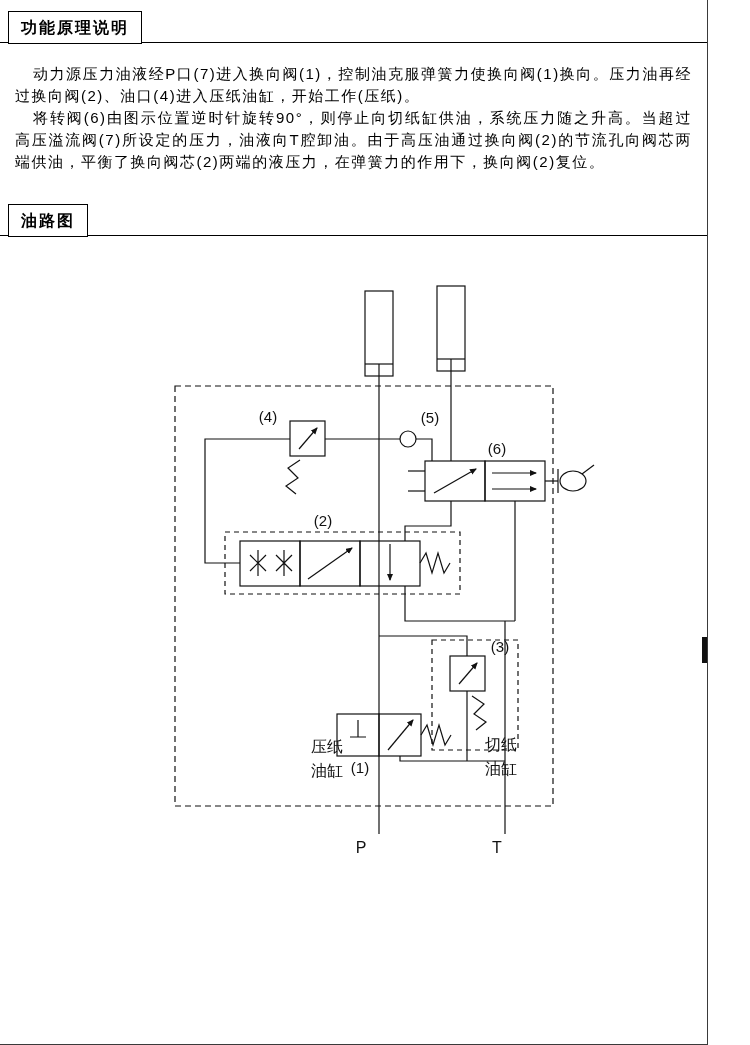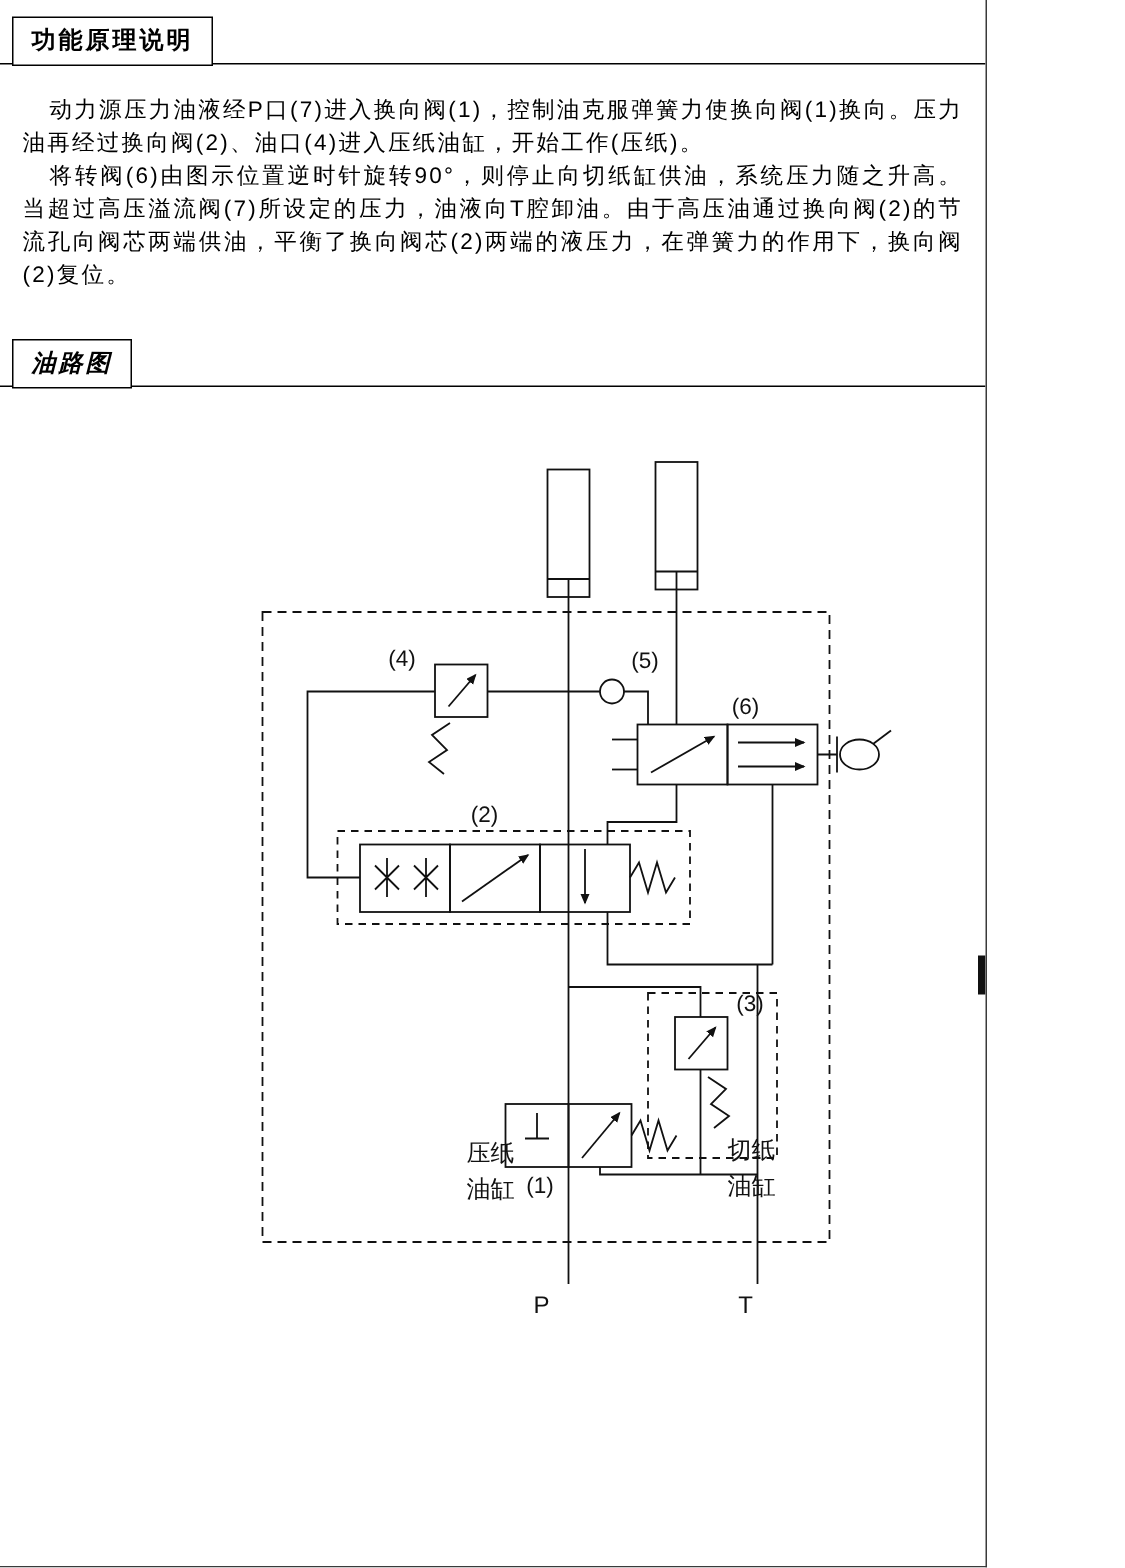--- a/index.html
+++ b/index.html
@@ -4,33 +4,33 @@
 <style>
   * { margin:0; padding:0; box-sizing:border-box; }
   html,body { background:#fff; }
   body {
     width:750px; height:1045px;
     font-family:"Liberation Sans","DejaVu Sans",sans-serif;
     color:#000;
   }
   .page {
     position:relative;
-    width:658px; height:1045px;
+    width:708px; height:1045px;
     background:#fff;
     border-right:1px solid #3a3a3a;
     border-bottom:1px solid #3a3a3a;
     overflow:hidden;
   }
   .section-header {
     border-bottom:1px solid #000;
     padding-left:8px;
     margin-top:10px;
     line-height:0;
   }
-  .section-header.second { margin-top:14px;font-style:italic; }
+  .section-header.second { margin-top:14px; }
   .section-title {
     display:inline-block;
     border:1px solid #000;
     padding:7px 12px 6px 12px;
     font-size:16px;
     font-weight:bold;
     letter-spacing:2px;
     line-height:18px;
     background:#fff;
     margin-bottom:-1px;

